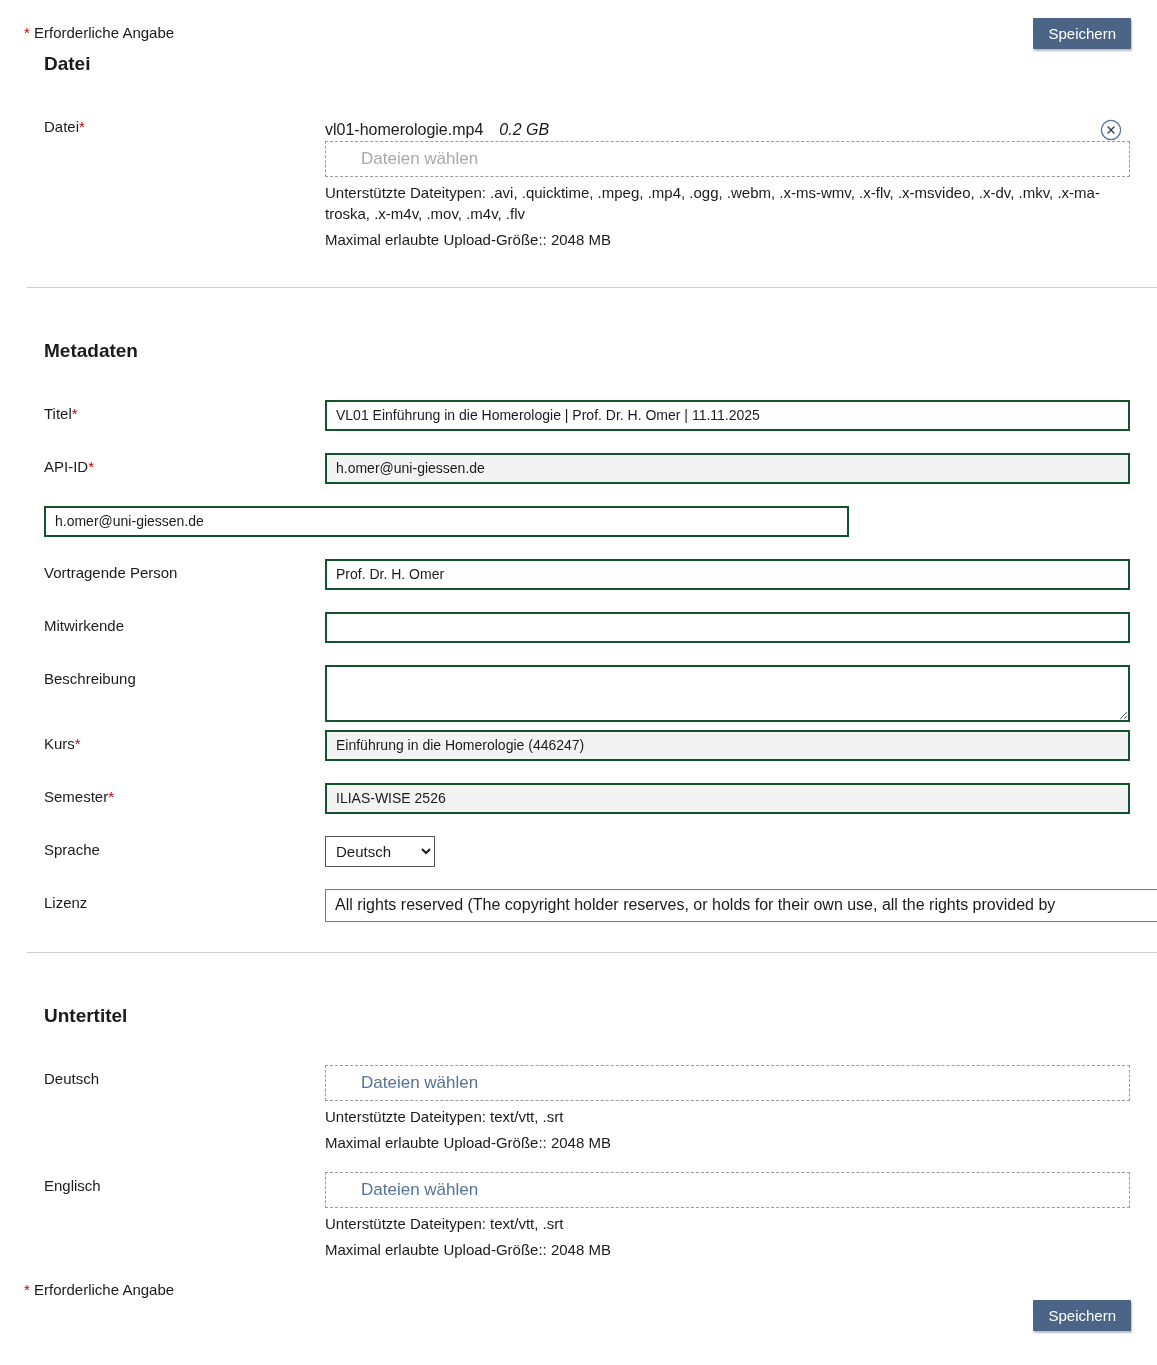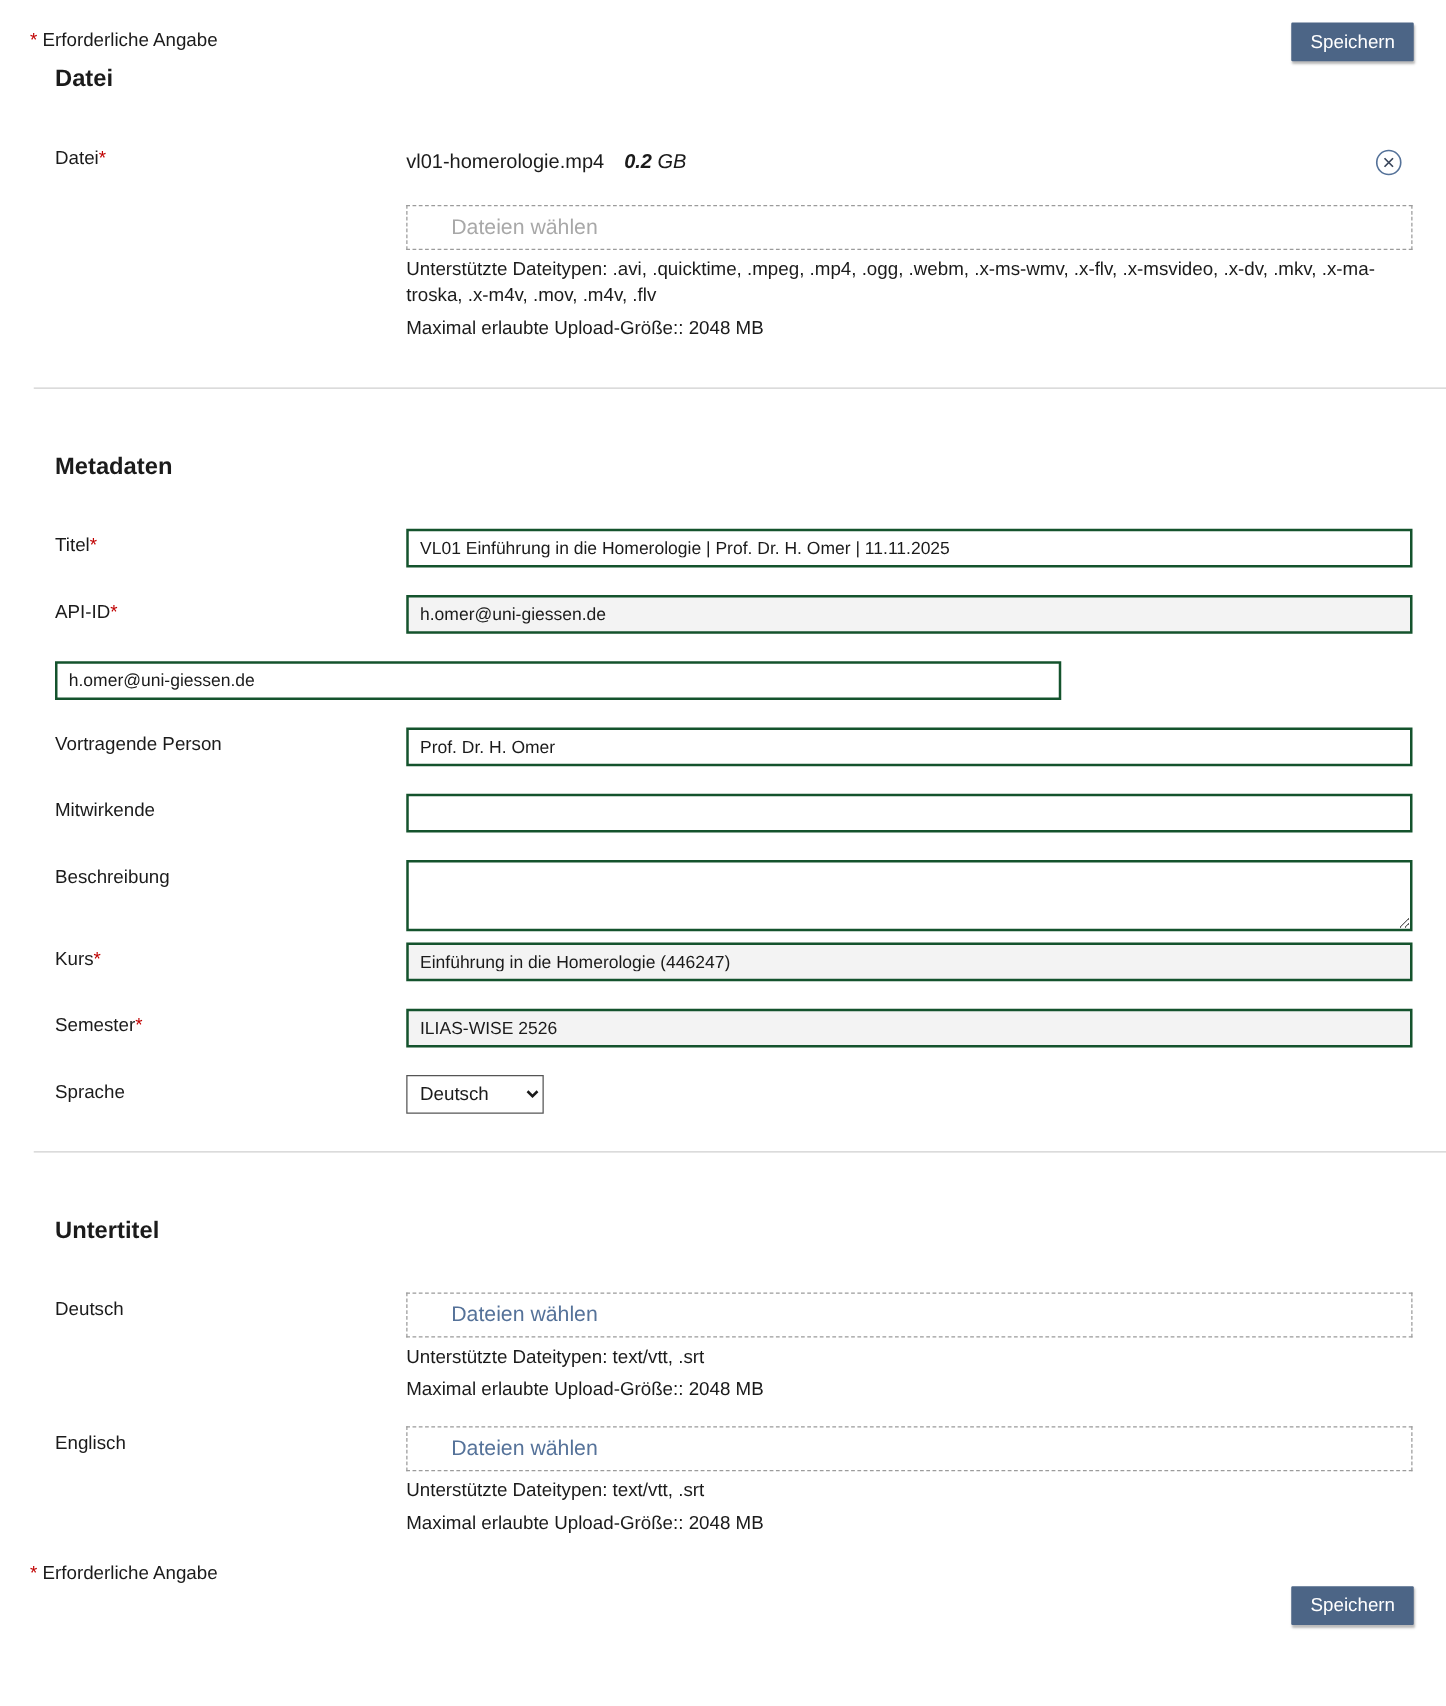--- a/index.html
+++ b/index.html
@@ -29,23 +29,23 @@
   .txt.readonly{background:#f3f3f3;}
   textarea.txt{height:57px;resize:both;}
   select.sprache{
     height:31px;min-width:110px;border:1px solid #555;background:#fff;
     font-family:inherit;font-size:15px;padding:2px 6px;color:#1b1b1b;
   }
   input.lizenz{
     width:1240px;box-sizing:border-box;height:33px;border:1px solid #7a7a7a;border-radius:0;
     padding:4px 9px;font-family:inherit;font-size:16px;color:#1b1b1b;background:#fff;
   }
-  .file-entry{display:flex;align-items:center;padding-top:6px;margin-bottom:23px;font-size:16px;}
+  .file-entry{display:flex;align-items:center;padding-top:6px;font-size:16px;}
   .file-size{margin-left:16px;}
-  .file-size .num{font-weight:700;font-style:italic;}
+  .file-size .num{font-weight:400;font-style:italic;}
   .file-size .unit{font-style:italic;}
   .remove-btn{margin-left:auto;margin-right:8px;background:none;border:none;padding:0;cursor:pointer;line-height:0;}
   .dropzone{
     border:1px dashed #9b9b9b;height:36px;box-sizing:border-box;display:flex;align-items:center;
     padding-left:35px;font-size:17px;margin-bottom:6px;cursor:pointer;background:#fff;
   }
   .dropzone.disabled span{color:#a8a8a8;}
   .dropzone.enabled span{color:#557299;}
   .hint{margin:6px 0;font-size:15px;line-height:20.5px;color:#1b1b1b;}
   hr.divider{border:none;border-top:1px solid #cfcfcf;margin:30px -26px 52px 3px;}
@@ -133,20 +133,24 @@
 
   <div class="row">
     <div class="label-col"><span>Sprache</span><span class="star"></span></div>
     <div class="field-col">
       <select class="sprache">
         <option>Deutsch</option>
       </select>
     </div>
   </div>
 
+  <div class="row" style="margin-bottom:0;">
+    <div class="label-col"><span>Lizenz</span><span class="star"></span></div>
+    <div class="field-col"><input class="lizenz" type="text" value="All rights reserved (The copyright holder reserves, or holds for their own use, all the rights provided by" style=""></div>
+  </div>
 </section>
 
 <hr class="divider">
 
 <section>
   <h2>Untertitel</h2>
 
   <div class="row sub-row">
     <div class="label-col">Deutsch</div>
     <div class="field-col">

